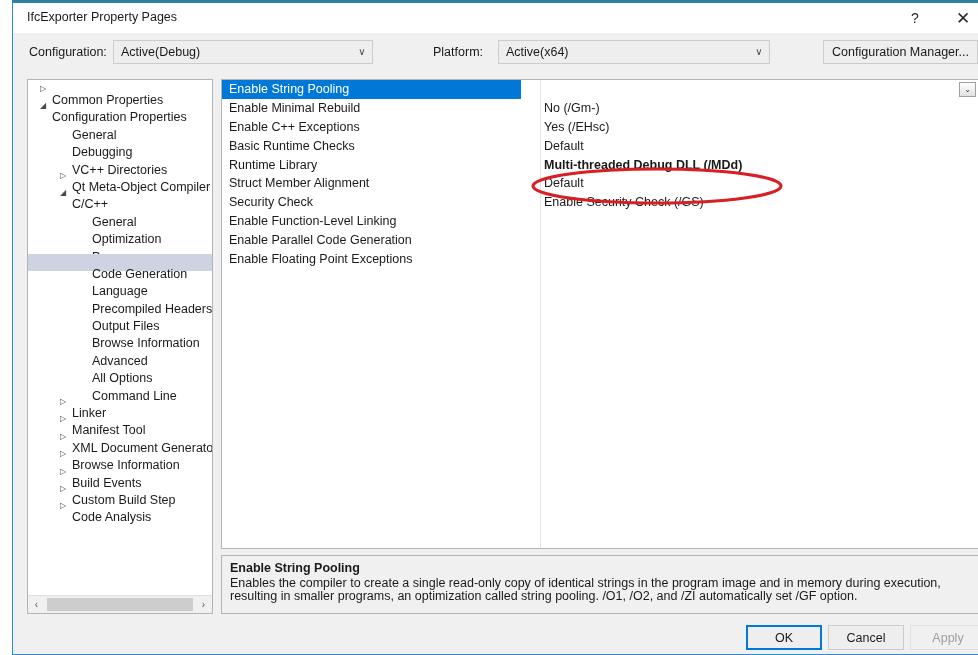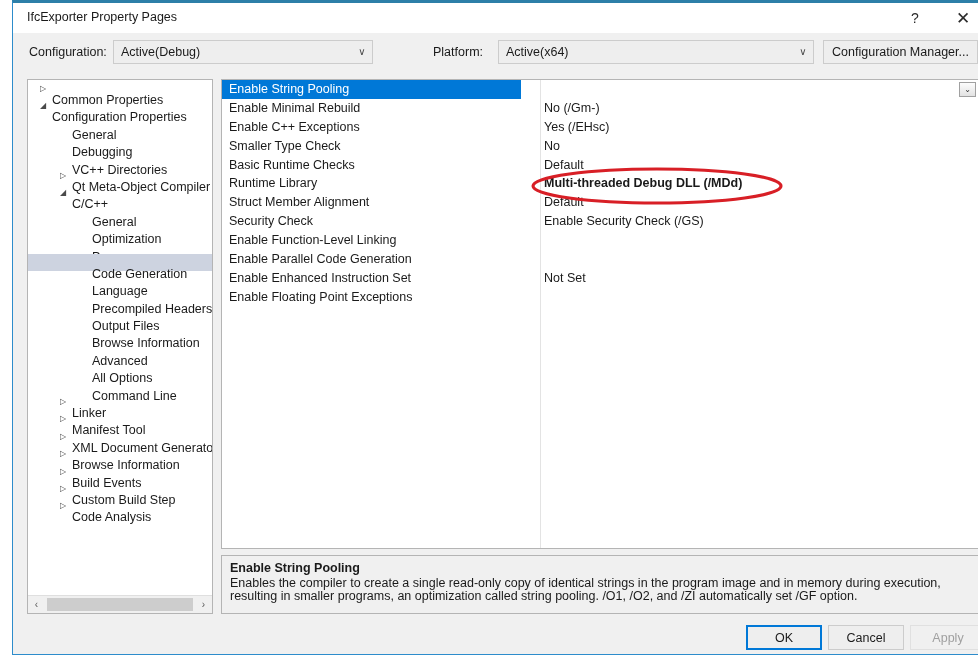--- a/index.html
+++ b/index.html
@@ -56,21 +56,21 @@
     background: #eeeeee;
     font-size: 12.5px; color: #1a1a1a;
     display: flex; align-items: center;
   }
   .combo .ctext { padding-left: 7px; flex: 1; white-space: nowrap; overflow:hidden; }
   .combo .carrow {
     width: 20px; text-align: center; color: #4a4a4a; font-size: 10px;
     line-height: 1;
   }
   #config-combo { left: 100px; width: 260px; }
-  #platform-combo { left: 485px; width: 316px; }
+  #platform-combo { left: 485px; width: 272px; }
   #config-manager-btn {
     position: absolute; left: 810px; top: 4px;
     width: 155px; height: 24px;
     box-sizing: border-box;
     border: 1px solid #cccccc;
     background: #eeeeee;
     font-size: 12.5px; color: #1a1a1a;
     display: flex; align-items: center; justify-content: center;
   }
 
@@ -324,24 +324,20 @@
         </div>
         <div class="grow">
           <span class="gname">Enable Minimal Rebuild</span>
           <span class="gval">No (/Gm-)</span>
         </div>
         <div class="grow">
           <span class="gname">Enable C++ Exceptions</span>
           <span class="gval">Yes (/EHsc)</span>
         </div>
         <div class="grow">
-          <span class="gname">Smaller Type Check</span>
-          <span class="gval">No</span>
-        </div>
-        <div class="grow">
           <span class="gname">Basic Runtime Checks</span>
           <span class="gval">Default</span>
         </div>
         <div class="grow">
           <span class="gname">Runtime Library</span>
           <span class="gval bold">Multi-threaded Debug DLL (/MDd)</span>
         </div>
         <div class="grow">
           <span class="gname">Struct Member Alignment</span>
           <span class="gval">Default</span>
@@ -350,24 +346,20 @@
           <span class="gname">Security Check</span>
           <span class="gval">Enable Security Check (/GS)</span>
         </div>
         <div class="grow">
           <span class="gname">Enable Function-Level Linking</span>
           <span class="gval"></span>
         </div>
         <div class="grow">
           <span class="gname">Enable Parallel Code Generation</span>
           <span class="gval"></span>
-        </div>
-        <div class="grow">
-          <span class="gname">Enable Enhanced Instruction Set</span>
-          <span class="gval">Not Set</span>
         </div>
         <div class="grow">
           <span class="gname">Enable Floating Point Exceptions</span>
           <span class="gval"></span>
         </div>
       </div>
     <div id="grid-dropdown-btn">⌄</div>
   </div>
 
   <svg id="annot" viewBox="0 0 256 40">

